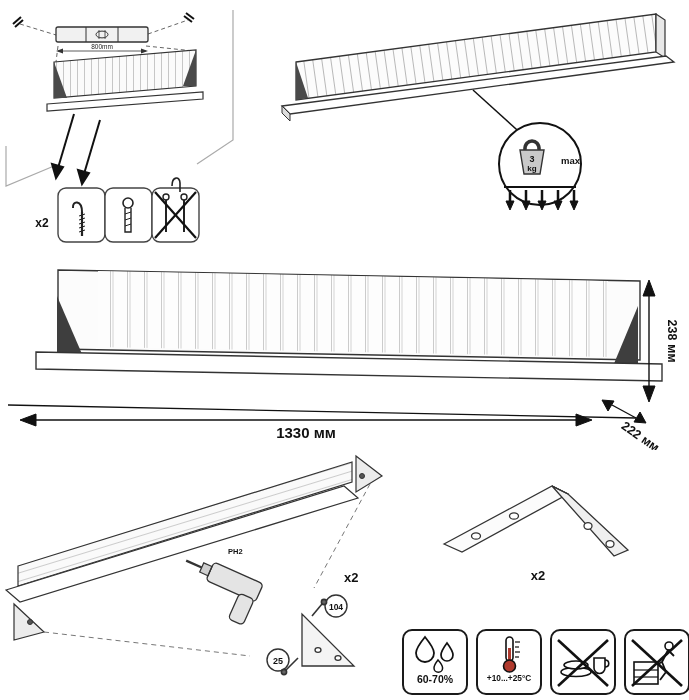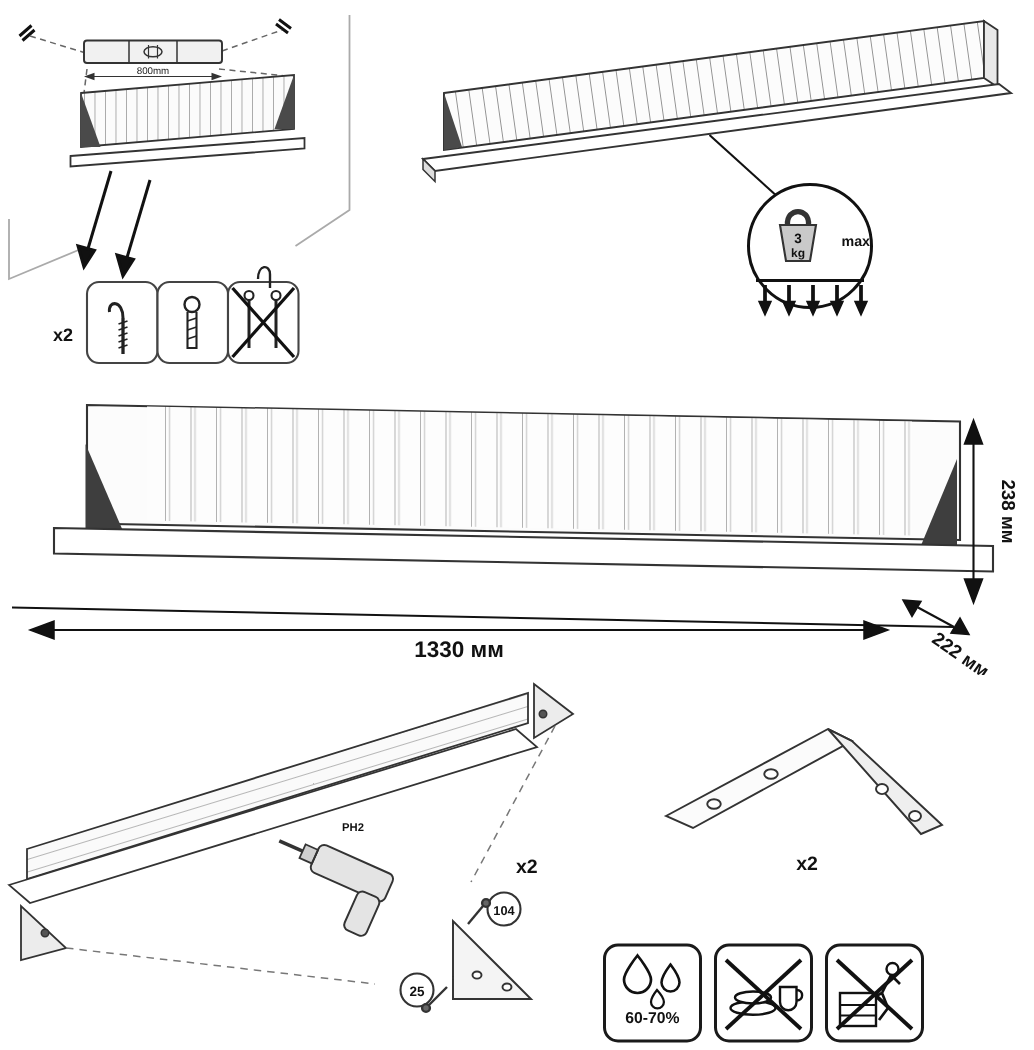--- a/index.html
+++ b/index.html
@@ -278,20 +278,32 @@
 
     <div class="care-box">
       <svg width="60" height="40" viewBox="0 0 60 40">
         <path d="M20,3 C20,3 11,14 11,19 a9,9 0 0 0 18,0 C29,14 20,3 20,3 Z" fill="#fff" stroke="#111" stroke-width="1.8"></path>
         <path d="M42,9 C42,9 36,17 36,21 a6,6 0 0 0 12,0 C48,17 42,9 42,9 Z" fill="#fff" stroke="#111" stroke-width="1.7"></path>
         <path d="M33,26 C33,26 29,31 29,34 a4.3,4.3 0 0 0 8.6,0 C37.6,31 33,26 33,26 Z" fill="#fff" stroke="#111" stroke-width="1.5"></path>
       </svg>
       <div class="care-label">60-70%</div>
     </div>
 
+    <div class="care-box">
+      <svg width="60" height="40" viewBox="0 0 60 40">
+        <rect x="27" y="3" width="7" height="24" rx="3.5" fill="#fff" stroke="#111" stroke-width="1.6"></rect>
+        <line x1="30.5" y1="14" x2="30.5" y2="28" stroke="#b03a2e" stroke-width="3"></line>
+        <circle cx="30.5" cy="32" r="6" fill="#b03a2e" stroke="#111" stroke-width="1.6"></circle>
+        <line x1="36" y1="8" x2="41" y2="8" stroke="#111" stroke-width="1.2"></line>
+        <line x1="36" y1="13" x2="40" y2="13" stroke="#111" stroke-width="1.2"></line>
+        <line x1="36" y1="18" x2="41" y2="18" stroke="#111" stroke-width="1.2"></line>
+        <line x1="36" y1="23" x2="40" y2="23" stroke="#111" stroke-width="1.2"></line>
+      </svg>
+      <div class="care-label small">+10...+25°C</div>
+    </div>
 
     <div class="care-box">
       <svg width="62" height="58" viewBox="0 0 62 58">
         <ellipse cx="24" cy="38" rx="15" ry="4.5" fill="#fff" stroke="#111" stroke-width="1.6"></ellipse>
         <ellipse cx="24" cy="31" rx="12" ry="4" fill="#fff" stroke="#111" stroke-width="1.6"></ellipse>
         <path d="M42,24 h11 v10 a5.5,5.5 0 0 1 -11,0 Z" fill="#fff" stroke="#111" stroke-width="1.6"></path>
         <path d="M53,26 c5,0 5,7 0,7" fill="none" stroke="#111" stroke-width="1.6"></path>
         <line x1="6" y1="6" x2="56" y2="52" stroke="#111" stroke-width="2.6"></line>
         <line x1="56" y1="6" x2="6" y2="52" stroke="#111" stroke-width="2.6"></line>
       </svg>

